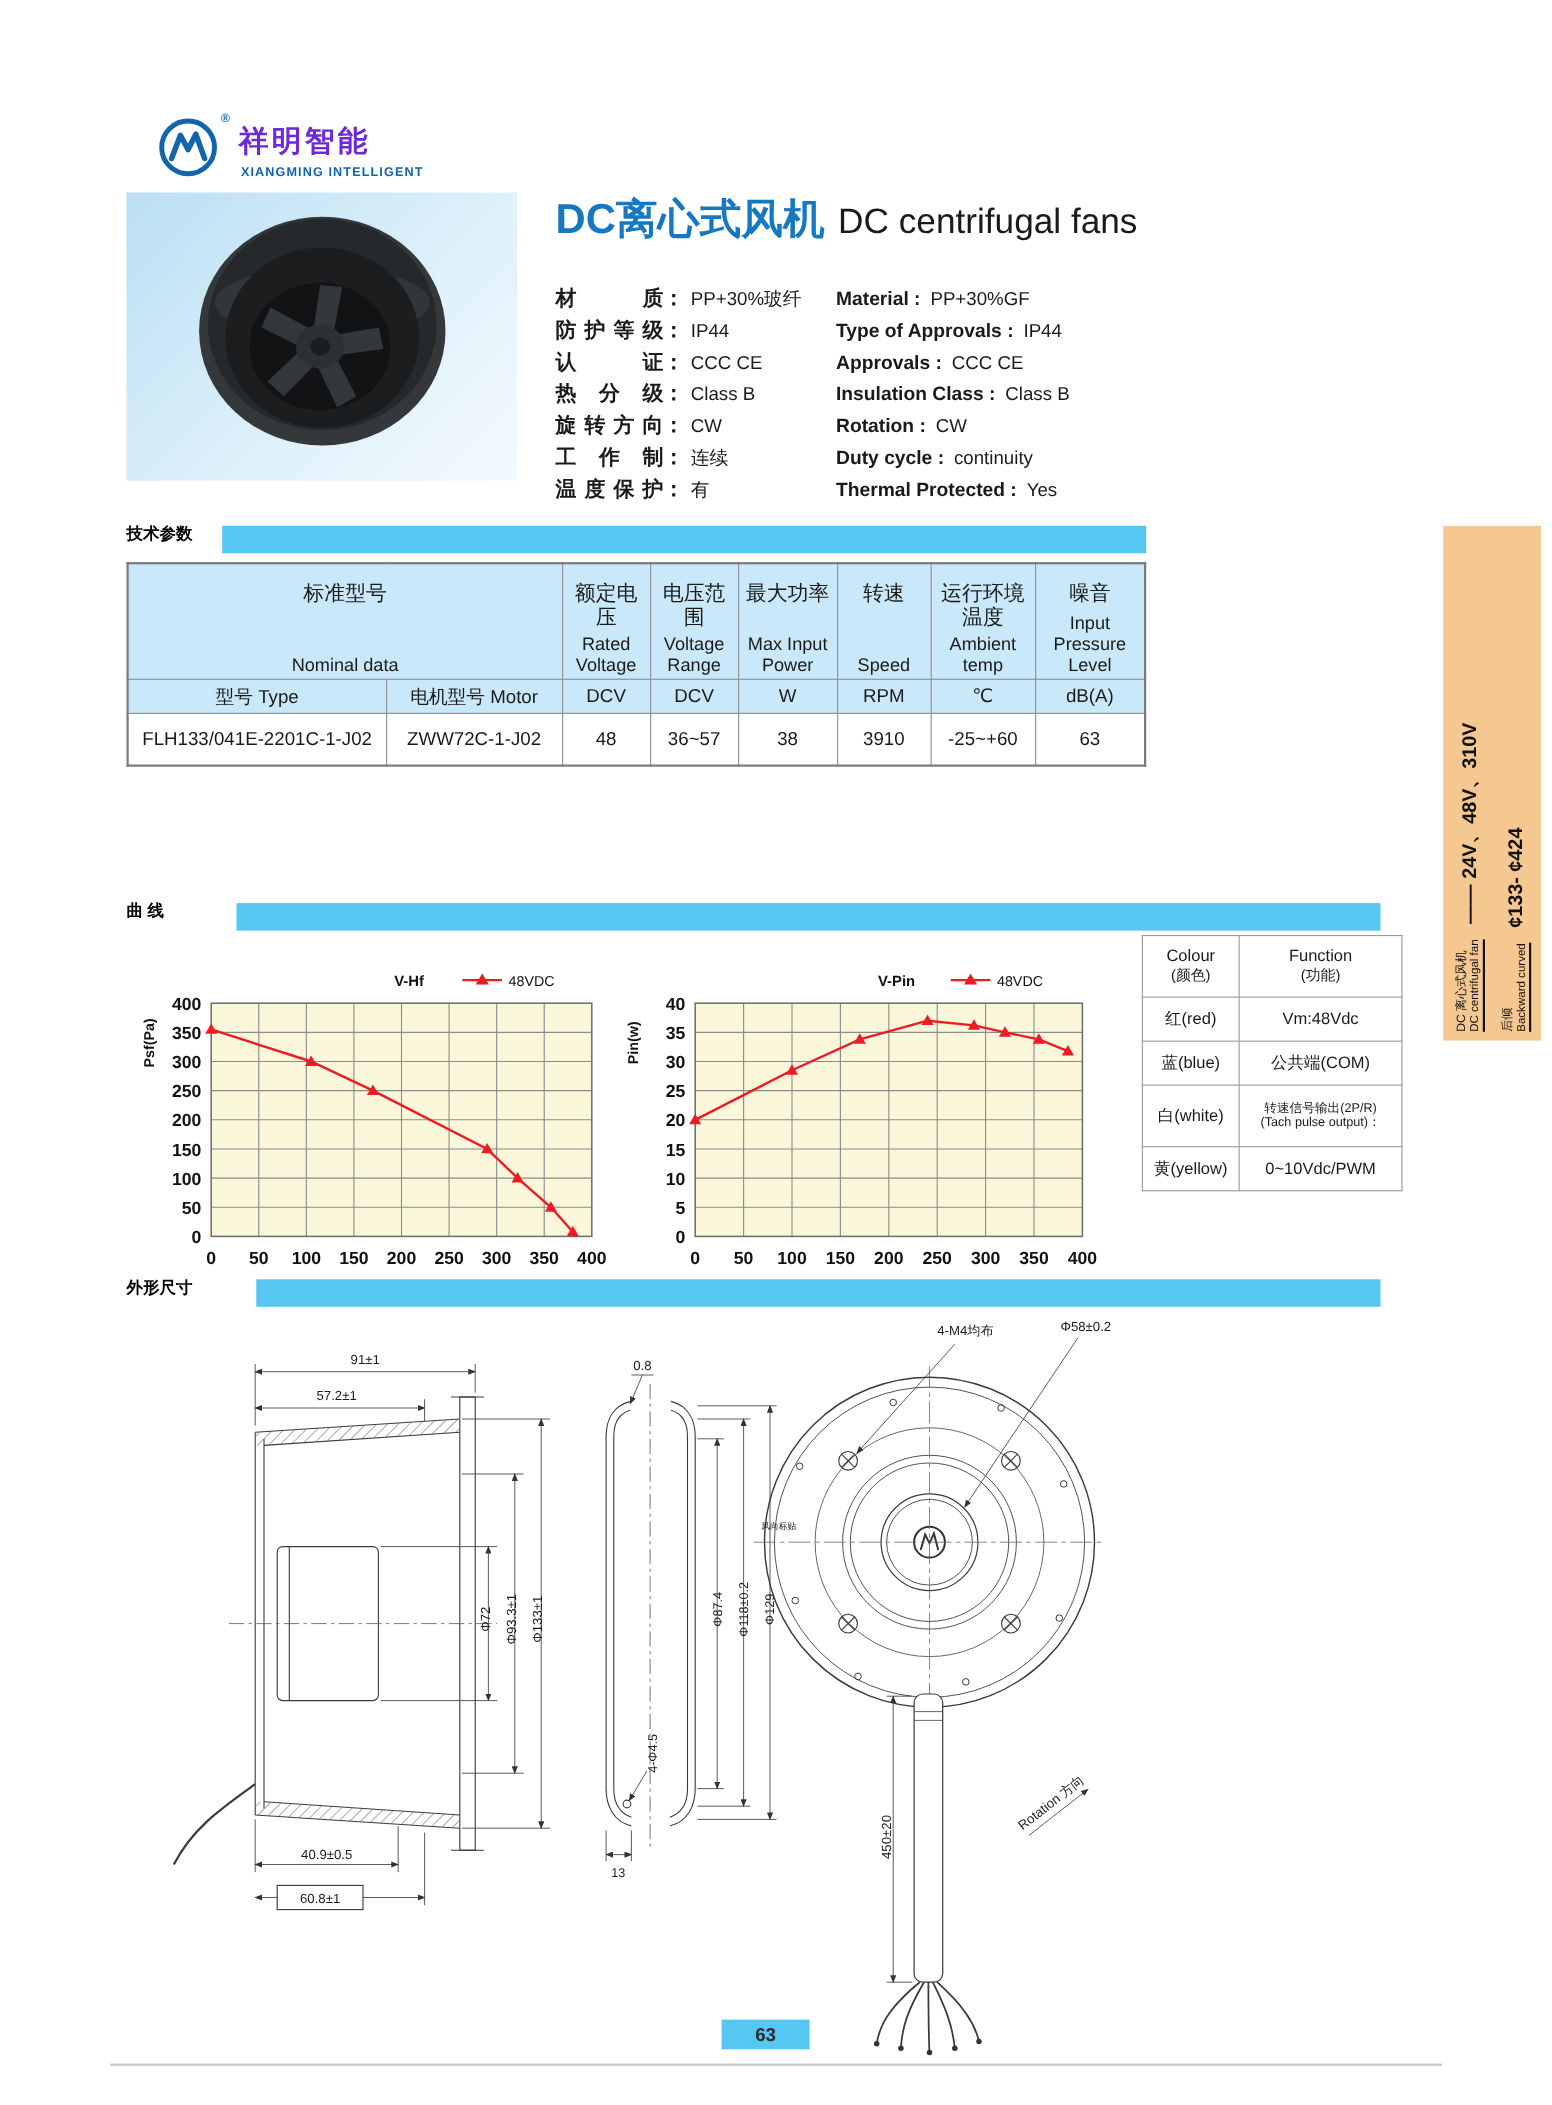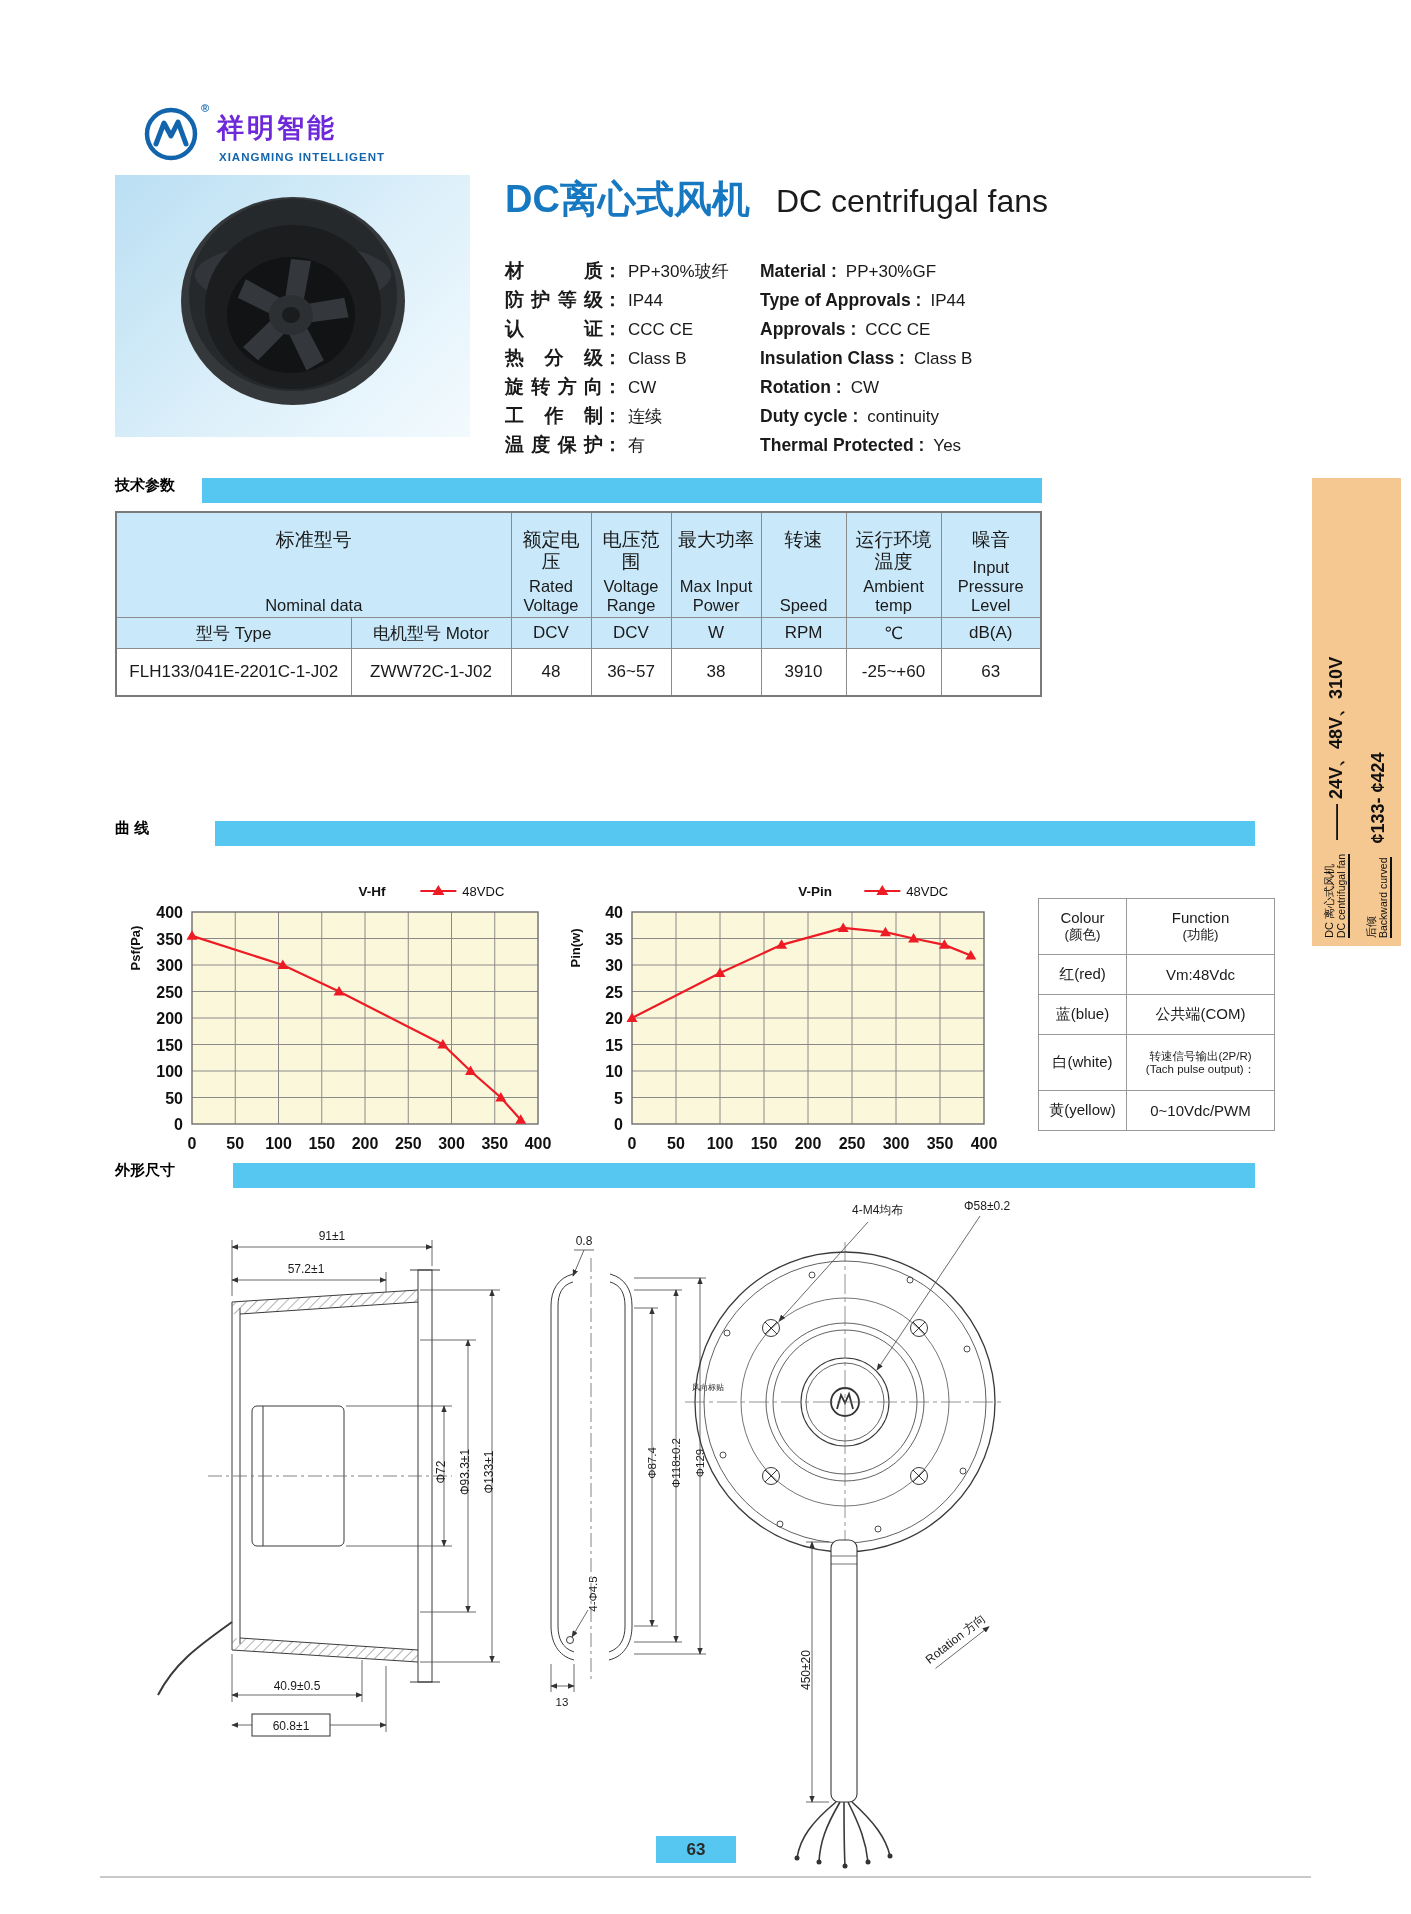--- a/index.html
+++ b/index.html
@@ -10,21 +10,21 @@
   
   .logo-cn{font-size:27px;font-weight:bold;color:#6d28d9;letter-spacing:3px;}
   .logo-en{font-size:11.5px;font-weight:bold;color:#1265AD;letter-spacing:1px;}
   .logo-r{font-size:11px;color:#1265AD;font-weight:bold;}
 
   
   .photo{width:355px;height:262px;background:linear-gradient(135deg,#BADFF3 0%,#DDF0FA 55%,#F3FAFE 100%);}
 
   
   .t-cn{font-size:38px;font-weight:bold;color:#1778C2;}
-  .t-en{font-size:32px;color:#1a1a1a;margin-left:26px;}
+  .t-en{font-size:32px;color:#1a1a1a;margin-left:12px;}
   .t2{font-size:26px;font-weight:bold;color:#111;}
   .t2 .gap{display:inline-block;width:26px;}
 
   
   .spec-row{display:flex;align-items:baseline;height:29px;font-size:17px;}
   .cnlab{display:inline-block;width:98px;font-size:19px;font-weight:bold;text-align:justify;text-align-last:justify;}
   .colon{font-size:19px;font-weight:bold;}
   .cnval{margin-left:6px;width:132px;font-size:17px;}
   .enlab{font-size:17.5px;font-weight:bold;}
   .enval{margin-left:9px;font-size:17px;}
@@ -339,21 +339,21 @@
         <path d="M80,134.5 L85.5,144 L74.5,144 Z" fill="#ED1C24"></path>
         <path d="M168,89.44999999999999 L173.5,98.94999999999999 L162.5,98.94999999999999 Z" fill="#ED1C24"></path>
         <path d="M229.6,61.360000000000014 L235.1,70.86000000000001 L224.1,70.86000000000001 Z" fill="#ED1C24"></path>
         <path d="M291.2,44.39999999999999 L296.7,53.89999999999999 L285.7,53.89999999999999 Z" fill="#ED1C24"></path>
         <path d="M333.44,48.63999999999999 L338.94,58.13999999999999 L327.94,58.13999999999999 Z" fill="#ED1C24"></path>
         <path d="M361.6,55 L367.1,64.5 L356.1,64.5 Z" fill="#ED1C24"></path>
         <path d="M392.4,61.360000000000014 L397.9,70.86000000000001 L386.9,70.86000000000001 Z" fill="#ED1C24"></path>
         <path d="M418.8,71.96 L424.3,81.46 L413.3,81.46 Z" fill="#ED1C24"></path>
       </svg></div>
 
-  <div class="abs" style="left:1018px;top:898px;padding-left:20px;">
+  <div class="abs" style="left:1018px;top:850px;padding-left:20px;">
     <table class="wire">
       <colgroup>
           <col style="width:88px">
           <col style="width:148px">
         </colgroup>
       <tbody>
           <tr style="height:56px">
         <td><span>Colour</span><span class="w2" style="display:block">(颜色)</span></td>
         <td><span>Function</span><span class="w2" style="display:block">(功能)</span></td>
       </tr>

